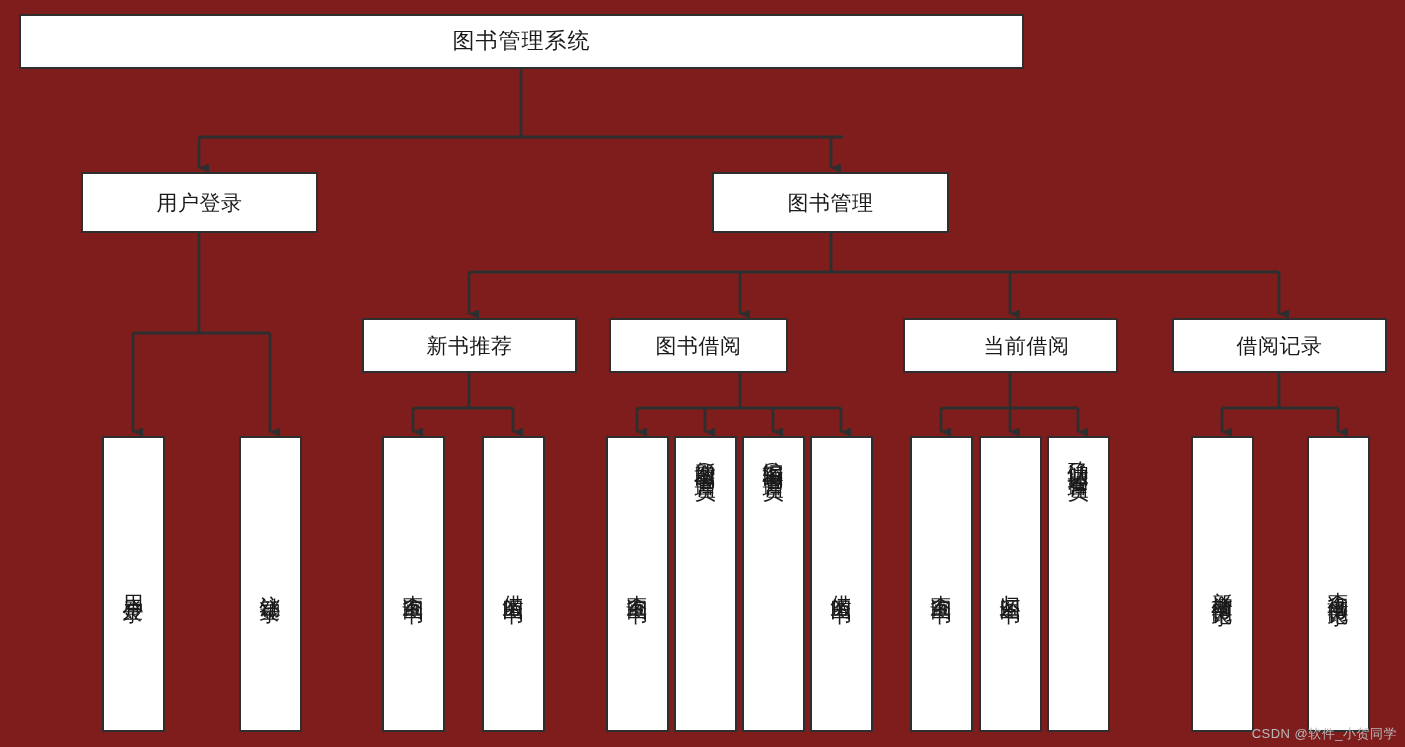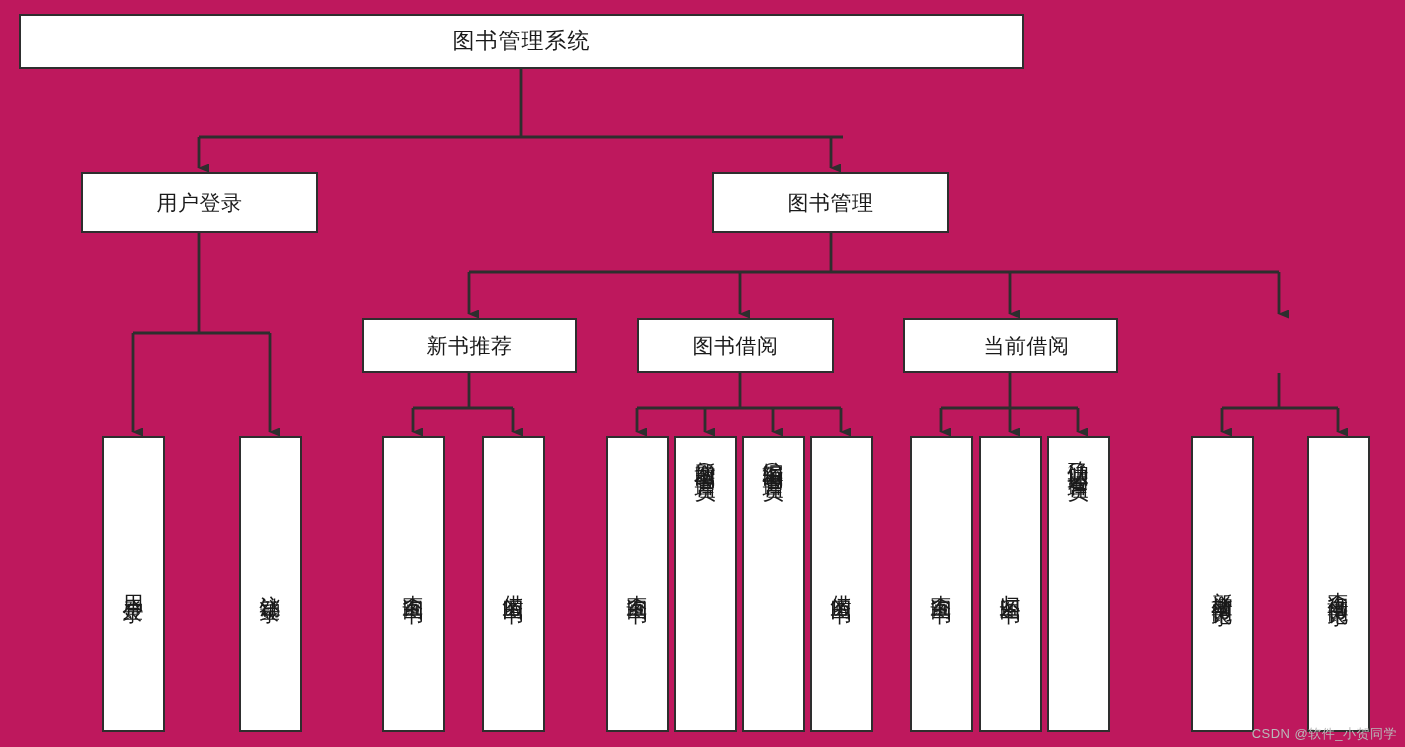--- a/index.html
+++ b/index.html
@@ -8,21 +8,21 @@
     padding: 0;
     background: #ffffff;
   }
   body {
     font-family: "Liberation Sans", "DejaVu Sans", sans-serif;
   }
   #diagram-root {
     position: relative;
     width: 1405px;
     height: 747px;
-    background: #be185d;
+    background: #7f1d1d;
     overflow: hidden;
   }
   #wires {
     position: absolute;
     left: 0;
     top: 0;
     width: 1405px;
     height: 747px;
     pointer-events: none;
   }
@@ -146,28 +146,31 @@
   </div>
 
   <div class="node horizontal" style="left:362px; top:318px; width:215px; height:55px;">
     <span class="label">新书推荐</span>
   </div>
 
   <div class="node horizontal" style="left:712px; top:172px; width:237px; height:61px;">
     <span class="label">图书管理</span>
   </div>
 
-  <div class="node horizontal" style="left:637px; top:318px; width:197px; height:55px;">
+  <div class="node horizontal" style="left:609px; top:318px; width:179px; height:55px;">
     <span class="label">图书借阅</span>
   </div>
 
   <div class="node horizontal" style="left:903px; top:318px; width:215px; height:55px;padding-left:32px;">
     <span class="label">当前借阅</span>
   </div>
 
+  <div class="node horizontal" style="left:1172px; top:318px; width:215px; height:55px;">
+    <span class="label">借阅记录</span>
+  </div>
 
   <div class="node vertical centered" style="left:102px; top:436px; width:63px; height:296px;">
     <span class="label">用户登录</span>
   </div>
 
   <div class="node vertical centered" style="left:239px; top:436px; width:63px; height:296px;">
     <span class="label">注销登录</span>
   </div>
 
   <div class="node vertical centered" style="left:382px; top:436px; width:63px; height:296px;">

